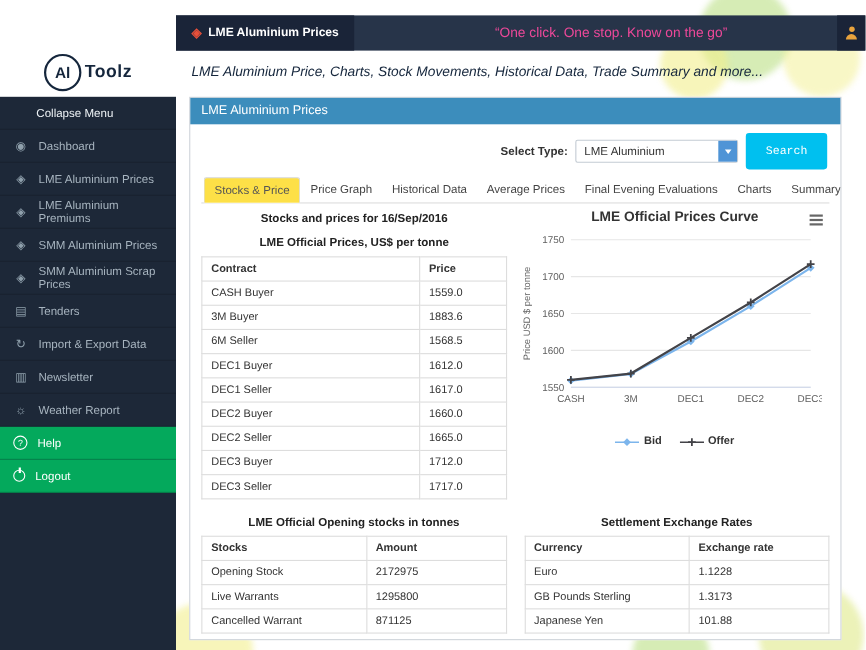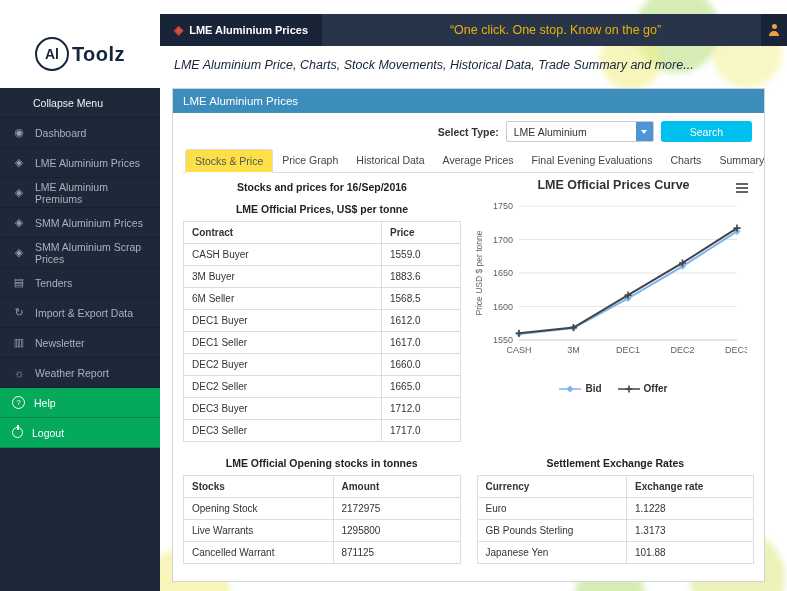--- a/index.html
+++ b/index.html
@@ -3,61 +3,61 @@
 <meta charset="utf-8">
 <style>
   html,body{margin:0;padding:0;}
   body{font-family:"Liberation Sans",sans-serif;}
   .page{position:relative;width:787px;height:591px;background:#ffffff;overflow:hidden;}
 
   
   .blob{position:absolute;border-radius:50%;filter:blur(3px);z-index:1;}
 
   
-  .logo-area{position:absolute;left:0;top:0;width:160px;height:108px;background:#fff;display:flex;align-items:center;justify-content:center;gap:3px;z-index:4;}
+  .logo-area{position:absolute;left:0;top:12px;width:160px;height:108px;background:#fff;display:flex;align-items:center;justify-content:center;gap:3px;z-index:4;}
   .logo-circle{width:30px;height:30px;border:2.5px solid #15263c;border-radius:50%;display:flex;align-items:center;justify-content:center;font-weight:bold;font-size:14px;color:#15263c;}
-  .logo-text{font-size:20px;font-weight:bold;color:#15263c;letter-spacing:0.5px;}
+  .logo-text{font-size:16px;font-weight:bold;color:#15263c;letter-spacing:0.5px;}
 
   
   .sidebar{position:absolute;left:0;top:88px;width:160px;height:503px;background:#1d2838;z-index:4;}
   .side-item{height:29px;display:flex;align-items:center;gap:9px;padding:0 12px;font-size:10.5px;color:#a7b4bf;cursor:pointer;border-bottom:1px solid rgba(0,0,0,0.18);}
   .side-item.light{color:#eef3f6;}
   .side-item.green{background:#04a95c;color:#ffffff;}
   .side-icon{width:14px;display:inline-flex;align-items:center;justify-content:center;font-size:11px;color:#8fa0ac;flex:none;}
   .side-item.light .side-icon,.side-item.green .side-icon{color:#ffffff;}
   .hamburger{display:flex;flex-direction:column;gap:2px;width:12px;}
   .hamburger i{display:block;height:2px;background:currentColor;border-radius:1px;}
   .qmark{width:11px;height:11px;border:1px solid currentColor;border-radius:50%;font-size:8px;display:inline-flex;align-items:center;justify-content:center;}
   .power{box-sizing:border-box;width:11px;height:11px;border:1.5px solid currentColor;border-radius:50%;position:relative;}
   .power::after{content:"";position:absolute;left:50%;top:-3px;transform:translateX(-50%);width:2px;height:5px;background:currentColor;}
 
   
   .topbar{position:absolute;left:160px;top:14px;right:0;height:32px;background:#273449;display:flex;align-items:stretch;z-index:3;}
   .topbar-tab{background:#1a2438;color:#fff;font-weight:bold;font-size:11px;display:flex;align-items:center;gap:6px;padding:0 14px;cursor:pointer;}
   .tag-glyph{color:#e8503a;font-size:12px;}
   .tag-glyph::before{content:"◈";}
-  .topbar-quote{flex:1;display:flex;align-items:center;justify-content:center;color:#eab308;font-size:12.5px;padding-left:28px;}
+  .topbar-quote{flex:1;display:flex;align-items:center;justify-content:center;color:#ec4899;font-size:12.5px;padding-left:28px;}
   .topbar-user{width:26px;background:#1a2438;display:flex;align-items:center;justify-content:center;cursor:pointer;}
   .person{position:relative;width:12px;height:12px;}
   .person::before{content:"";position:absolute;top:0;left:3.5px;width:5px;height:5px;border-radius:50%;background:#e8a33d;}
   .person::after{content:"";position:absolute;bottom:0;left:1px;width:10px;height:5px;border-radius:5px 5px 0 0;background:#e8a33d;}
 
   .tagline{position:absolute;left:174px;top:58px;font-style:italic;font-size:12.5px;color:#15263c;z-index:3;}
 
   
   .panel{position:absolute;left:172px;top:88px;width:593px;height:494px;background:#fff;border:1px solid #cfd4da;z-index:3;display:flex;flex-direction:column;box-sizing:border-box;}
   .panel-header{background:#3c8dbc;color:#fff;font-size:11.5px;padding:6px 10px;flex:none;}
   .panel-body{flex:1;padding:4px 10px 8px;overflow:hidden;}
 
   .controls-row{display:flex;justify-content:flex-end;align-items:center;gap:7px;padding:4px 2px 7px;}
   .select-label{font-size:10.5px;font-weight:bold;color:#333;}
   .select{width:148px;height:21px;border:1px solid #c3cbd3;border-radius:2px;display:flex;align-items:center;justify-content:space-between;font-size:10.5px;color:#333;padding-left:7px;background:#fff;cursor:pointer;box-sizing:border-box;}
   .select-caret{width:17px;height:100%;background:#4f94d6;display:flex;align-items:center;justify-content:center;}
   .select-caret::before{content:"";width:0;height:0;border-left:3.5px solid transparent;border-right:3.5px solid transparent;border-top:4.5px solid #fff;}
-  .search-btn{background:#00c0ef;color:#fff;border:none;border-radius:3px;font-size:10.5px;height:21px;padding:0 29px;cursor:pointer;font-family:Liberation Sans, sans-serif;}
+  .search-btn{background:#00c0ef;color:#fff;border:none;border-radius:3px;font-size:10.5px;height:33px;padding:0 18px;cursor:pointer;font-family:Liberation Mono, monospace;}
 
   .tabs{display:flex;border-bottom:1px solid #ddd;font-size:10.5px;color:#444;padding:0 2px;}
   .tab{padding:5px 9px;margin-bottom:-1px;cursor:pointer;white-space:nowrap;}
   .tab.active{background:#fde047;border:1px solid #ddd;border-bottom-color:#fff;border-radius:3px 3px 0 0;color:#555;}
 
   .row1{display:flex;margin-top:3px;}
   .col-left{width:278px;flex:none;}
   .date-heading{text-align:center;font-weight:bold;font-size:10.5px;padding:5px 0 7px;color:#222;}
   .table-title{font-weight:bold;font-size:10.5px;margin:3px 0 6px;color:#222;text-align:center;}
   table.data-table{width:100%;border-collapse:collapse;font-size:10px;color:#333;table-layout:fixed;}

